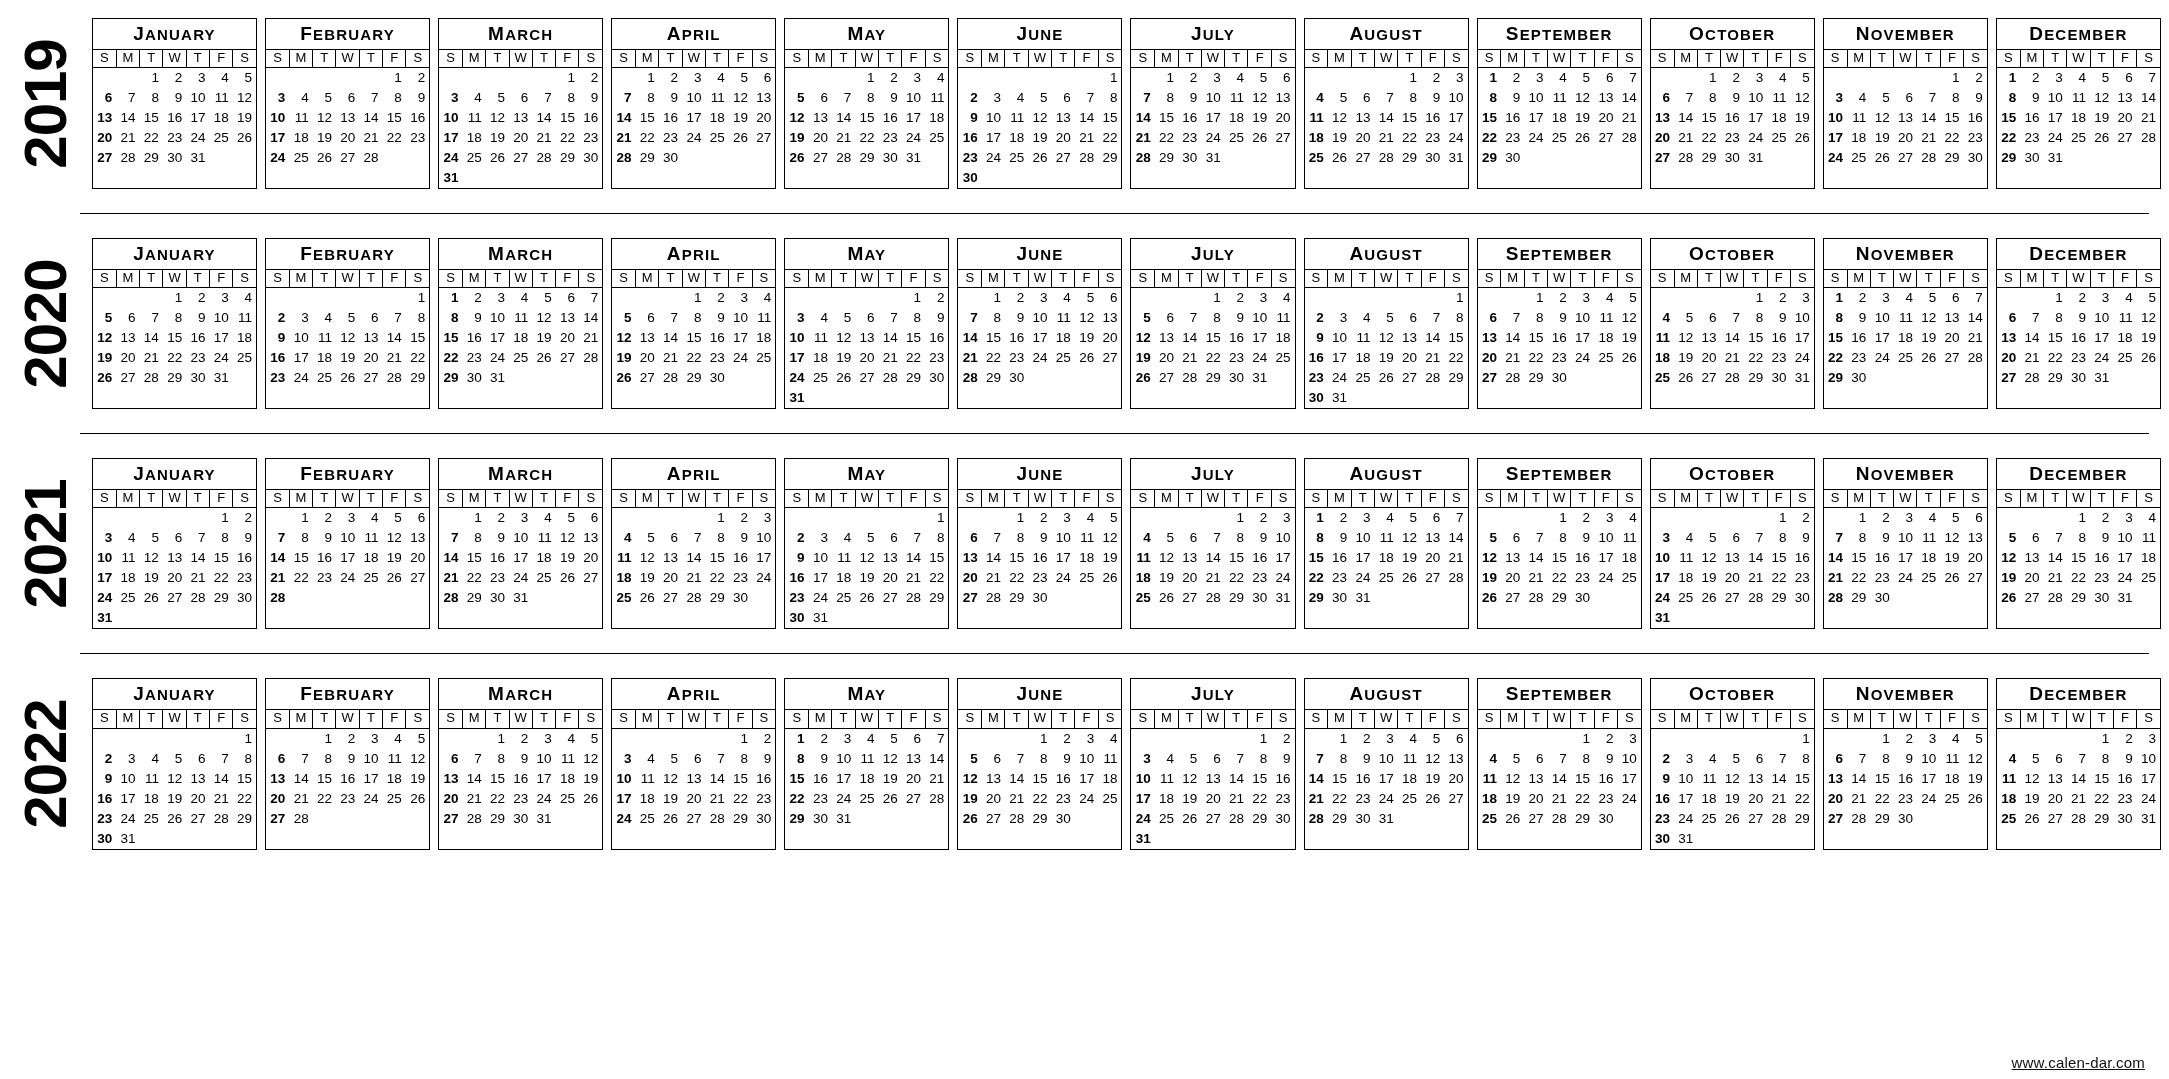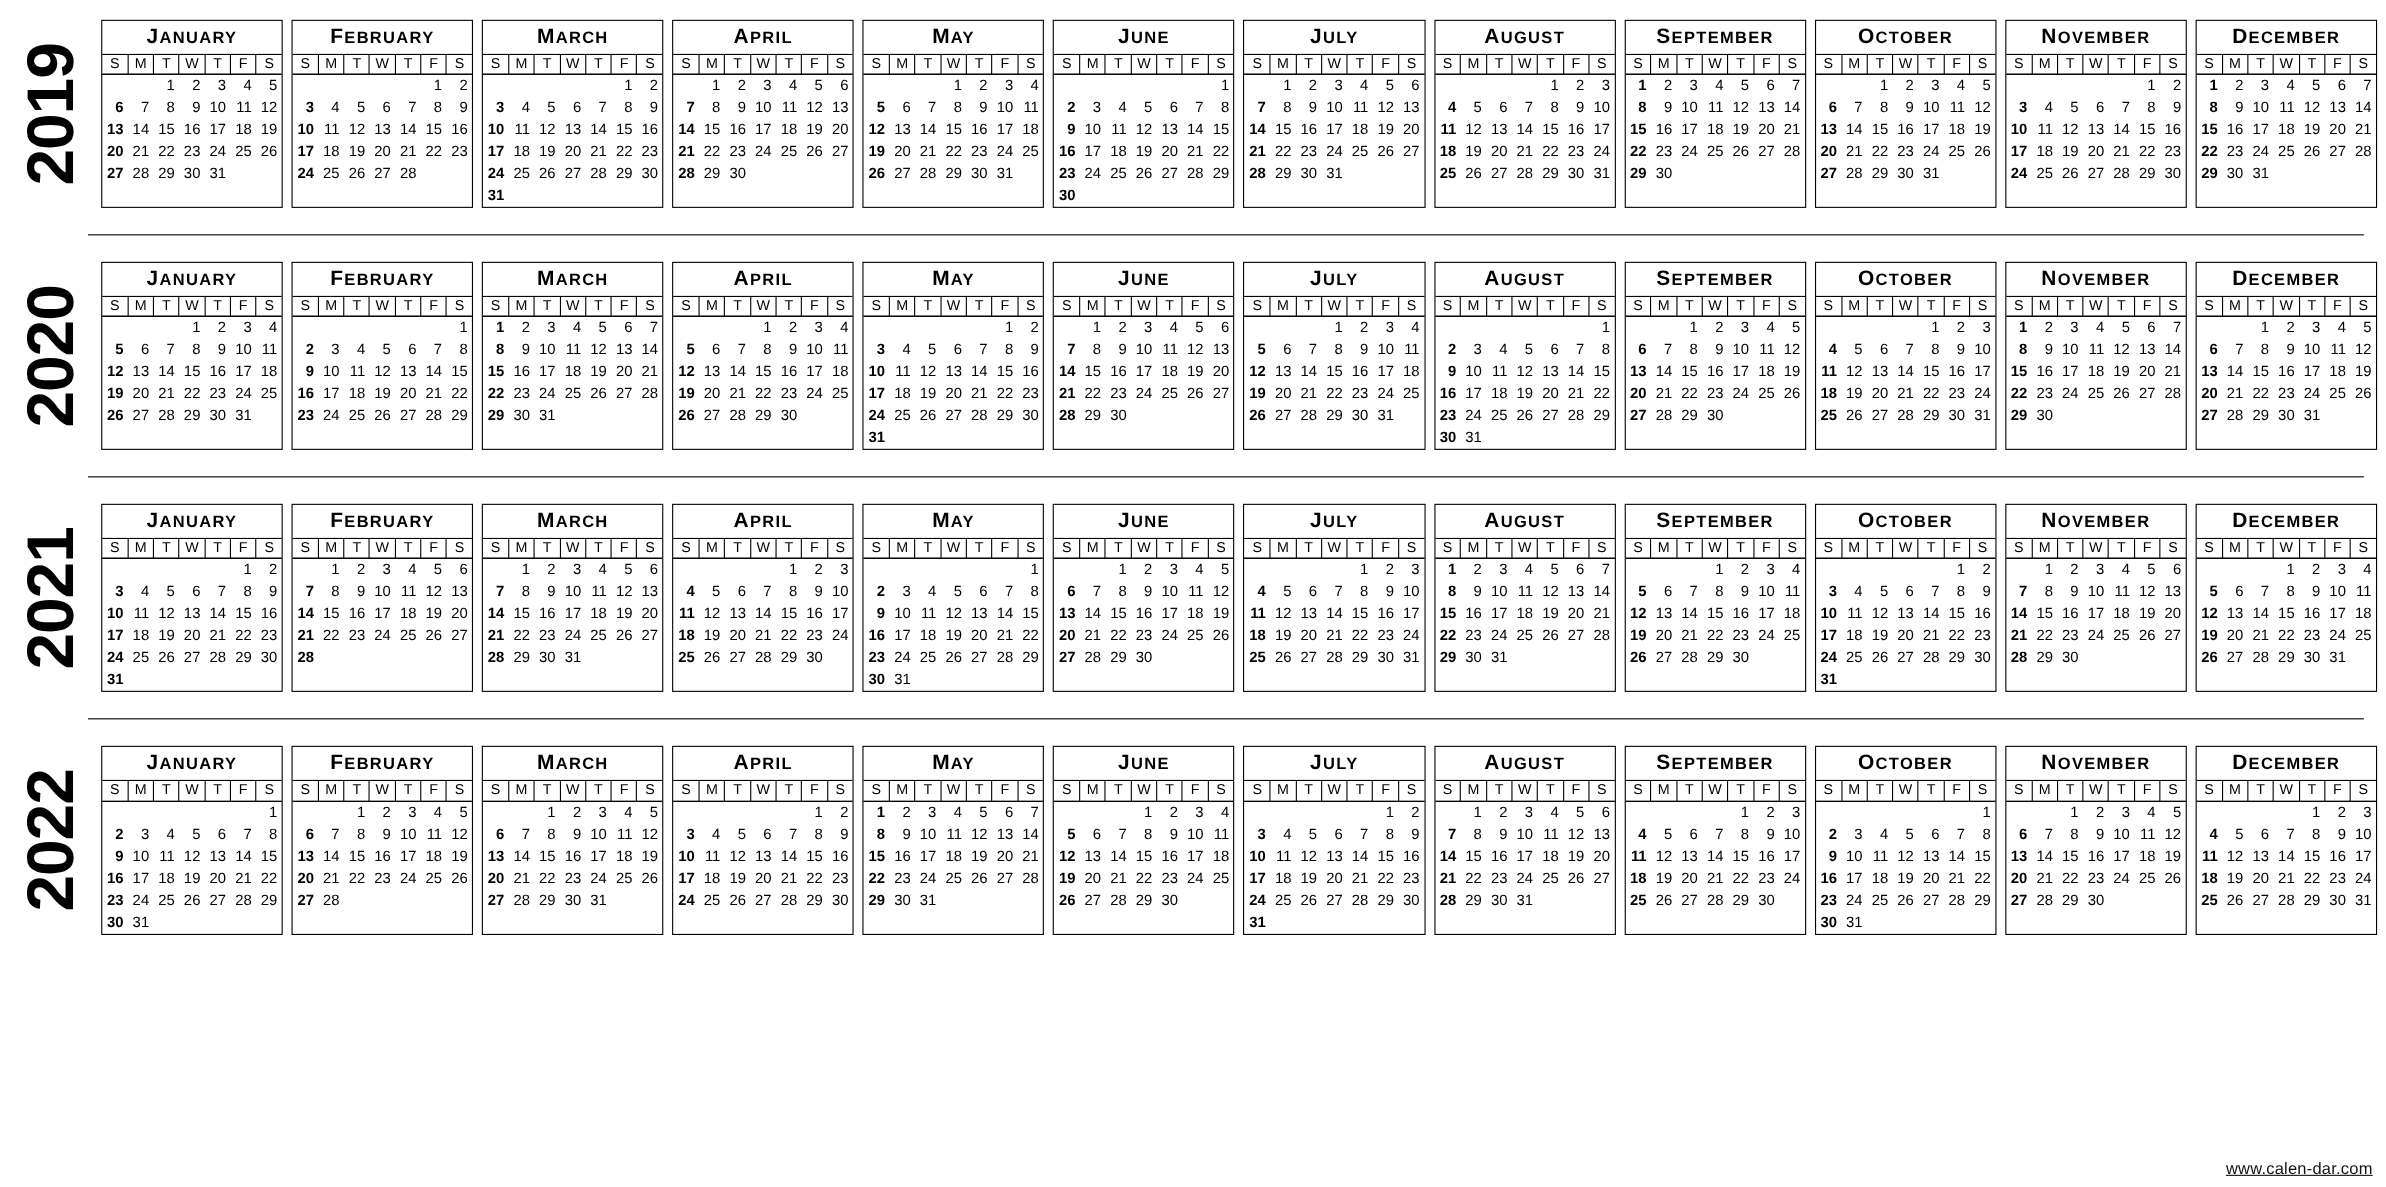--- a/index.html
+++ b/index.html
@@ -129,21 +129,21 @@
     width: 2069px;
     margin-left: 80px;
   }
 
   .spacer-top { height: 18px; }
   .spacer-mid { height: 24px; }
   .spacer-mid2 { height: 24px; }
 
   .footer {
     position: absolute;
-    right: 12px;
+    right: 24px;
     bottom: 8px;
     font-family: "Liberation Sans", sans-serif;
     font-size: 15px;
     color: #111111;
     text-decoration: underline;
     letter-spacing: 0.2px;
   }
 </style>
 </head>
 <body>

